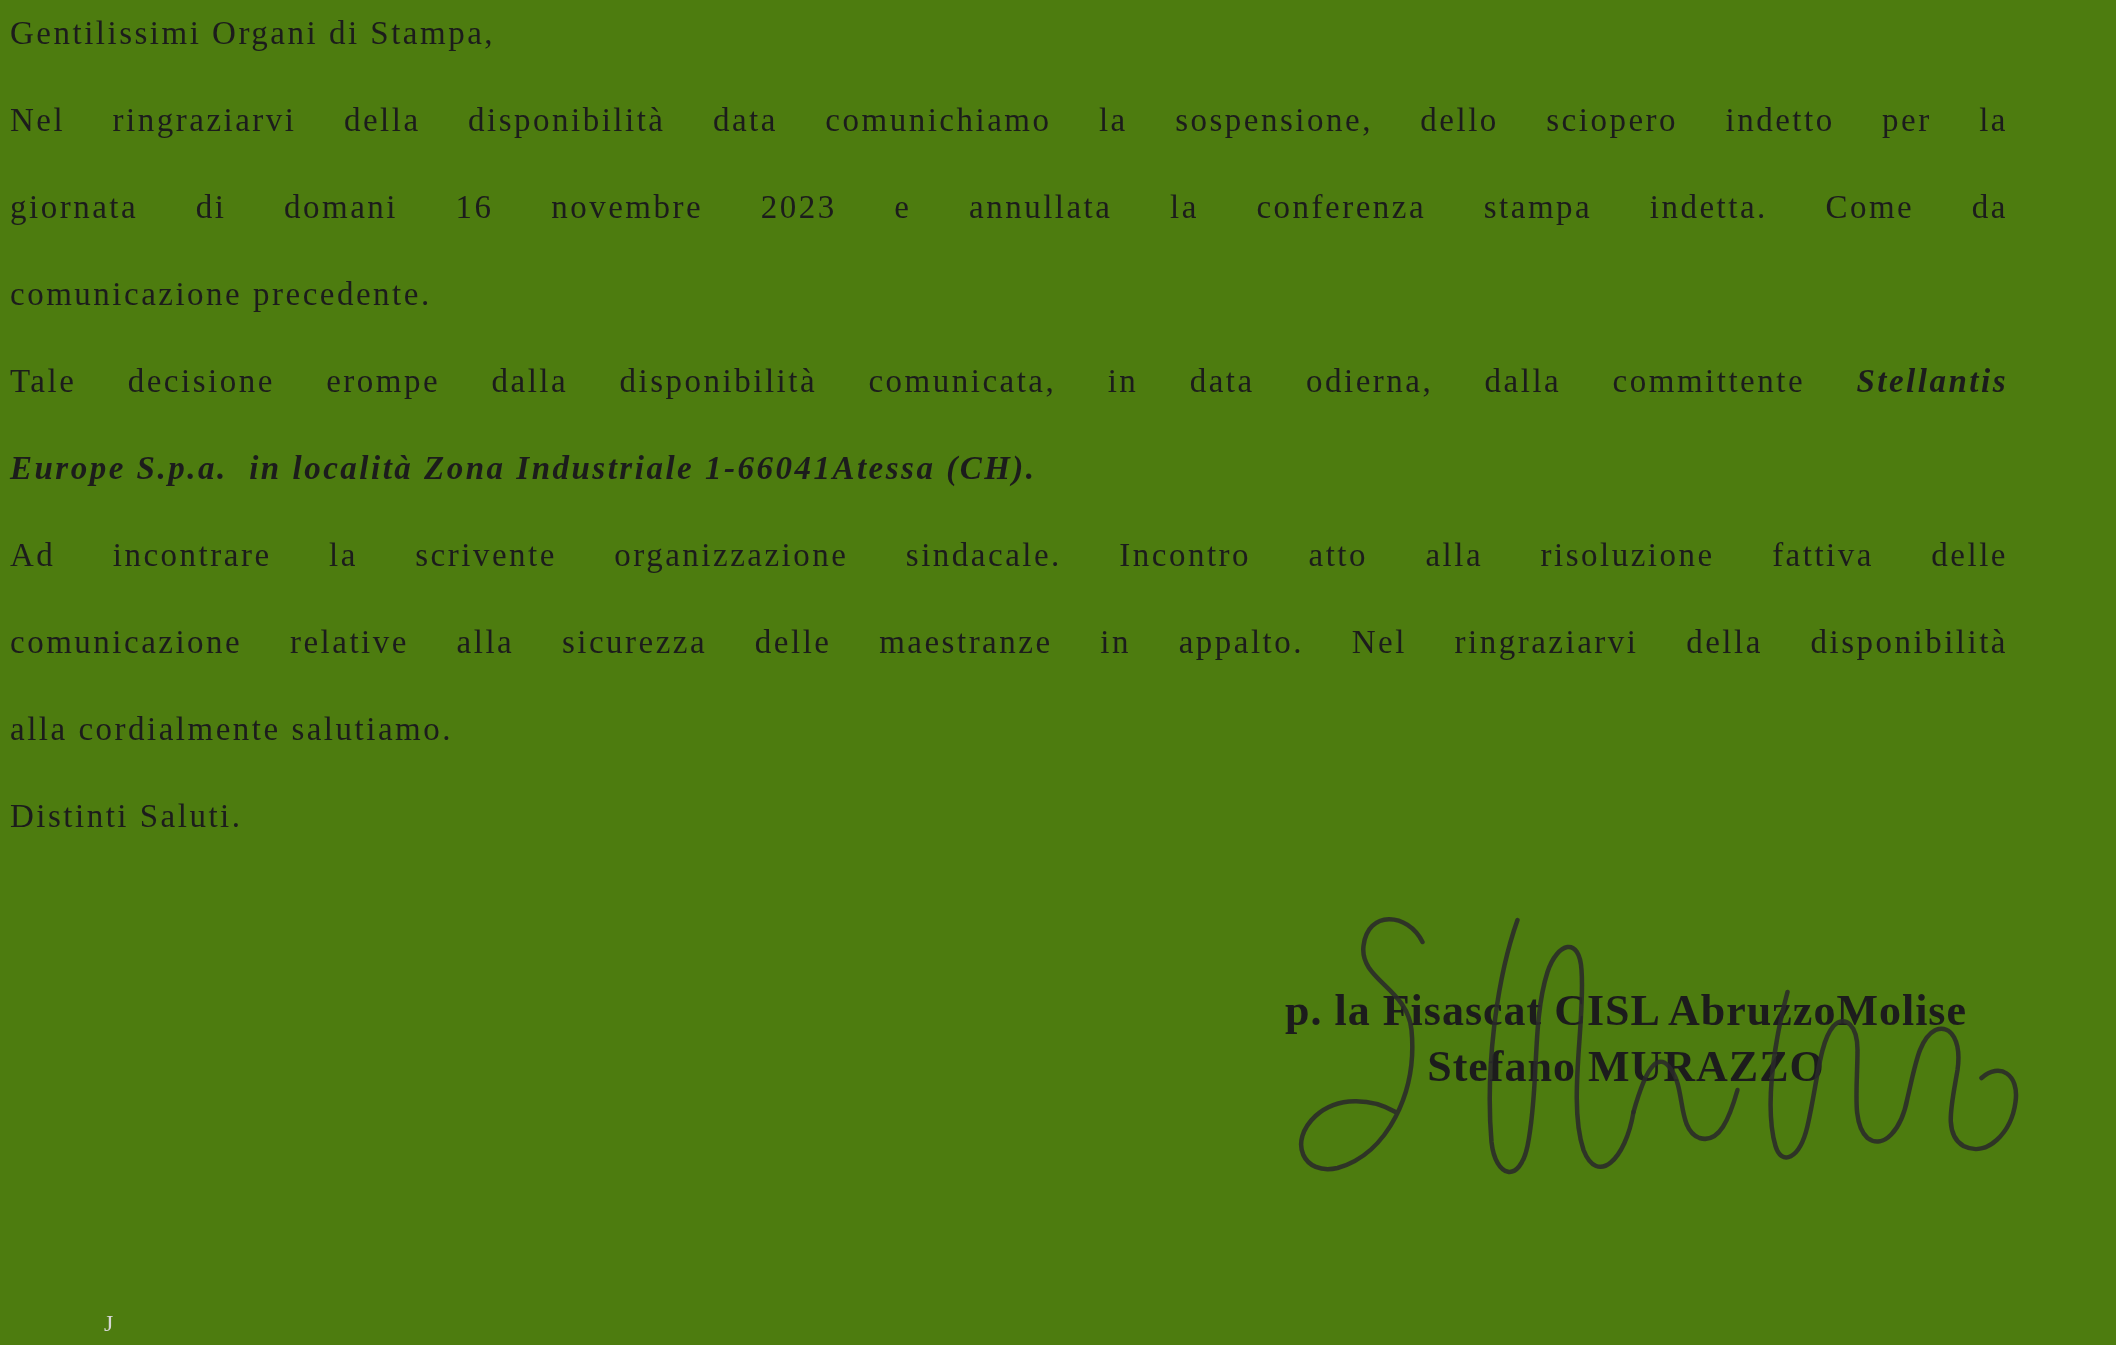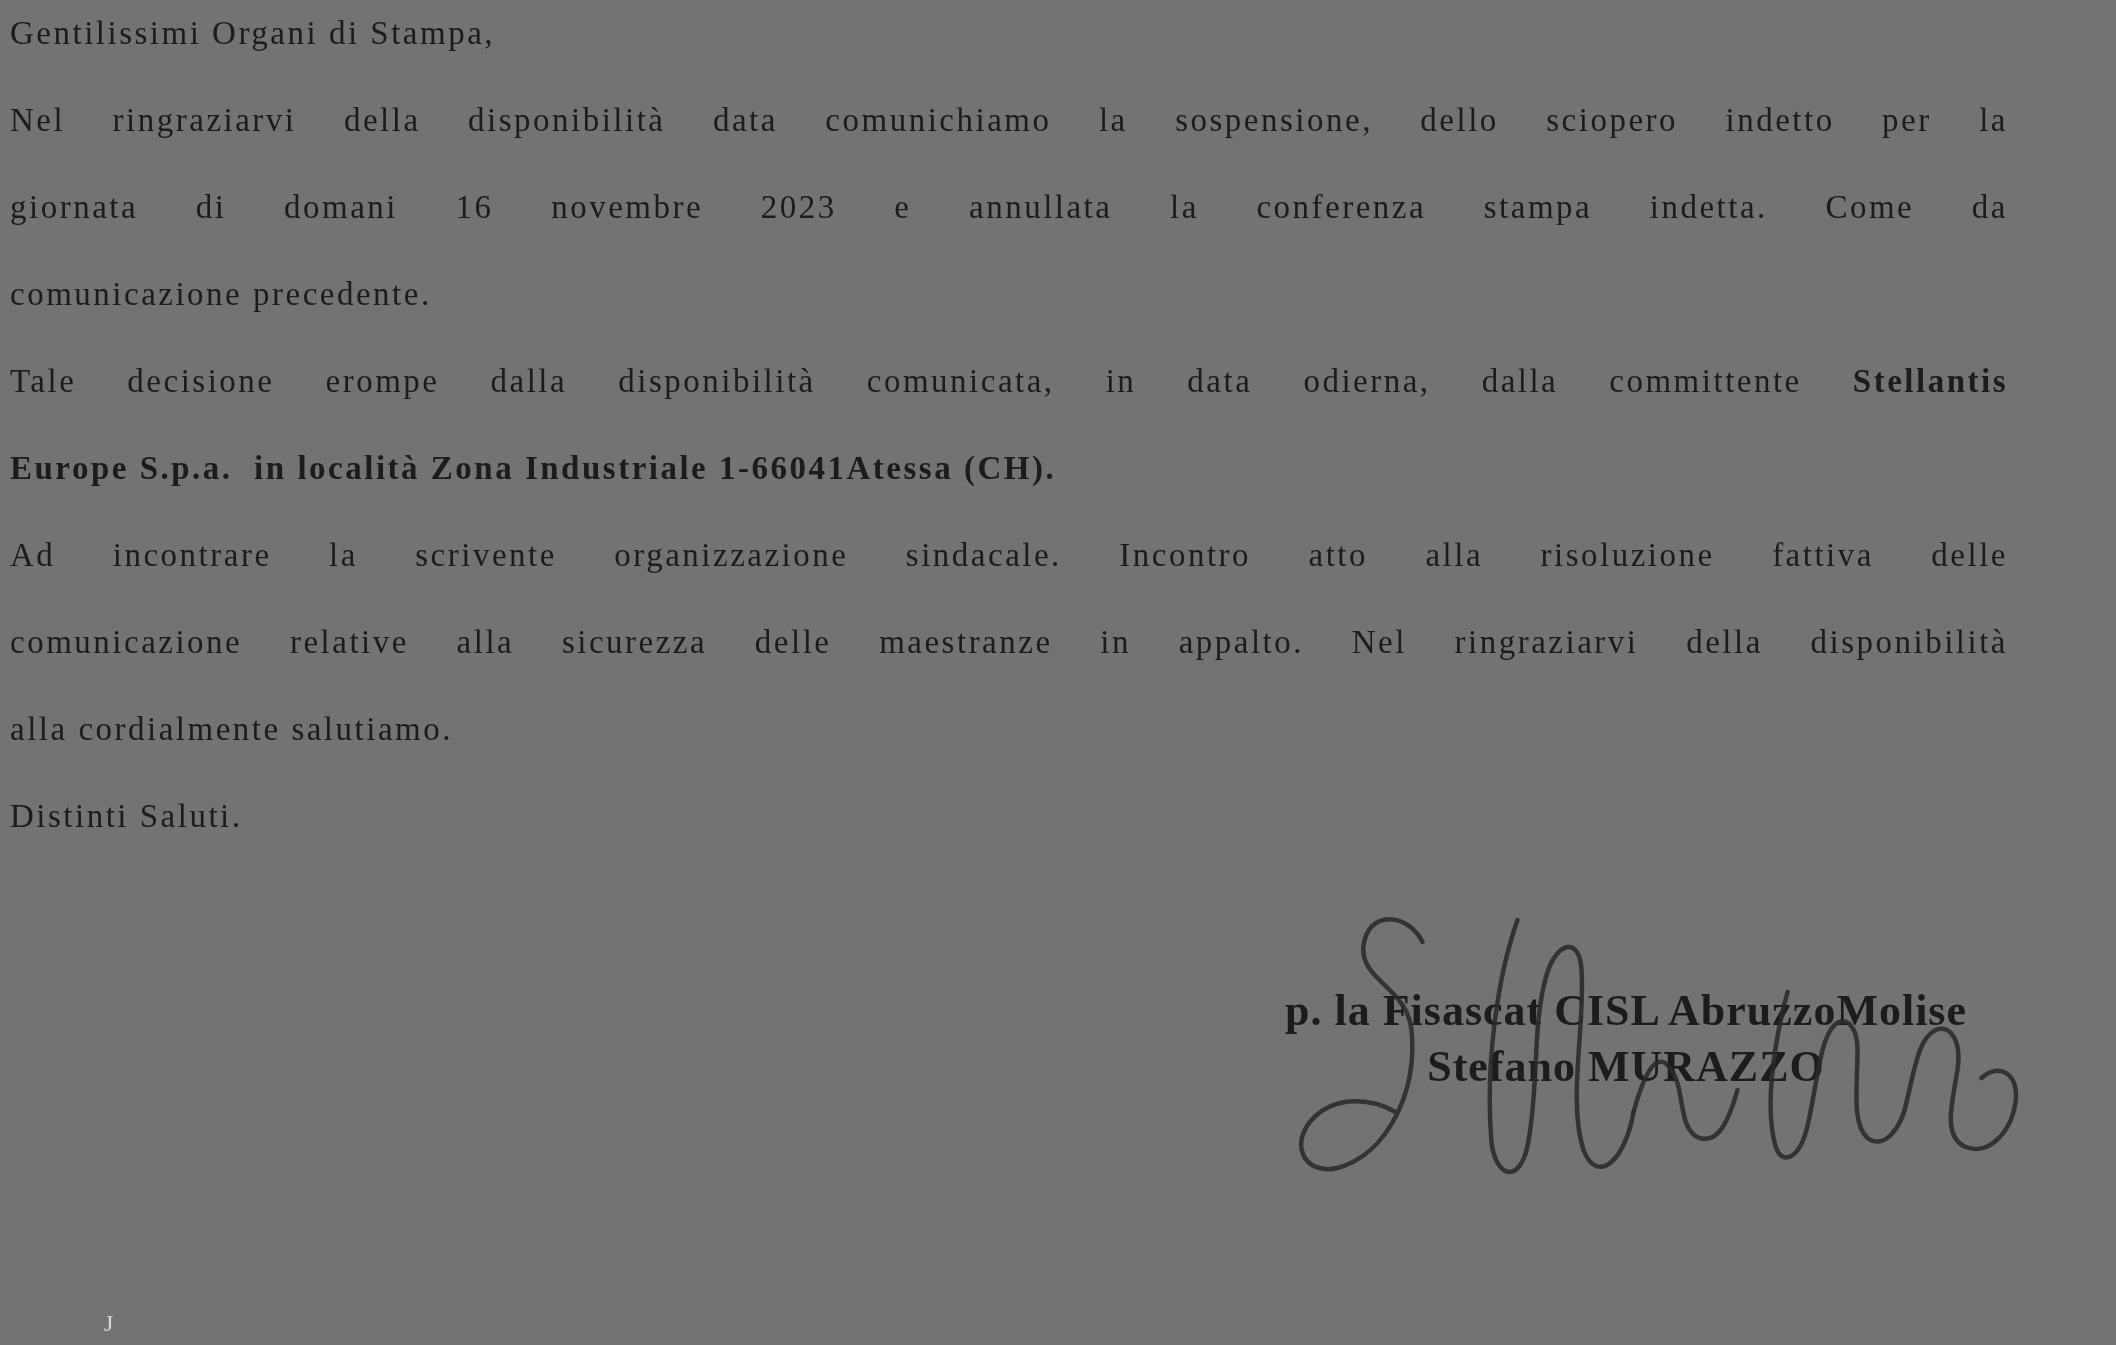--- a/index.html
+++ b/index.html
@@ -7,21 +7,21 @@
     padding: 0;
     width: 2116px;
     height: 1345px;
     overflow: hidden;
     background: #ffffff;
   }
   .page {
     position: relative;
     width: 2116px;
     height: 1345px;
-    background: #737373;
+    background: #4d7c0f;
     font-family: "Liberation Serif", "DejaVu Serif", serif;
     color: #1c1c1c;
   }
   .textcol {
     position: absolute;
     left: 10px;
     top: -10px;
     width: 1998px;
   }
   .line {
@@ -31,21 +31,21 @@
     height: 87px;
     white-space: nowrap;
     text-align: justify;
     text-align-last: justify;
     text-justify: inter-word;
   }
   .line.left {
     text-align: left;
     text-align-last: left;
   }
-  .bold { font-weight: bold; }
+  .bold { font-weight: bold; font-style: italic; }
   .sig {
     position: absolute;
     right: 100px;
     top: 983px;
     width: 780px;
     text-align: center;
   }
   .sig div {
     font-size: 44px;
     line-height: 56px;

